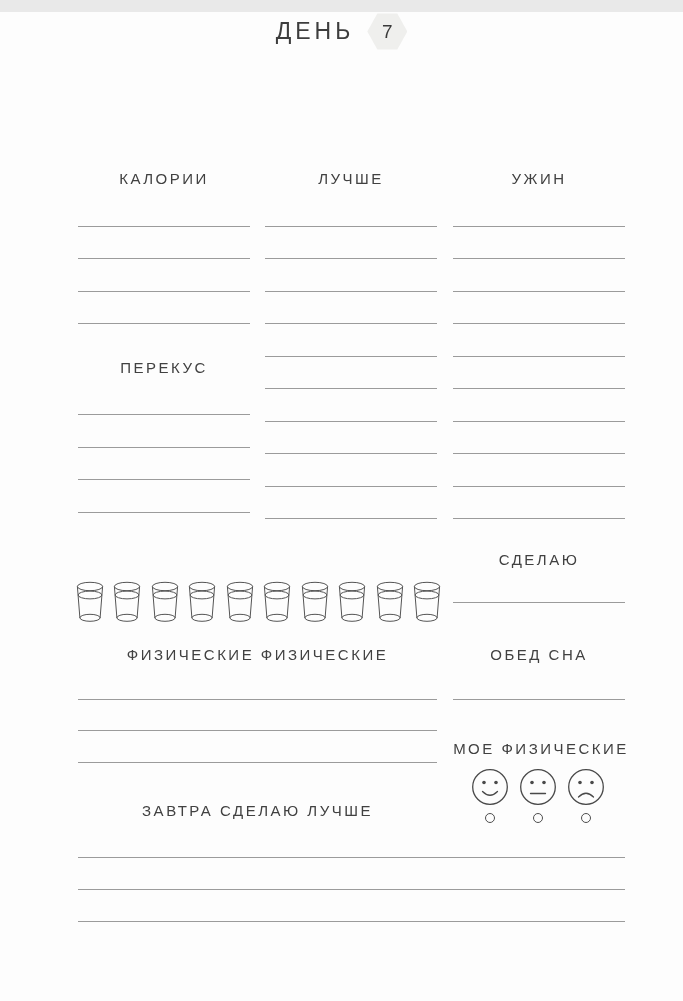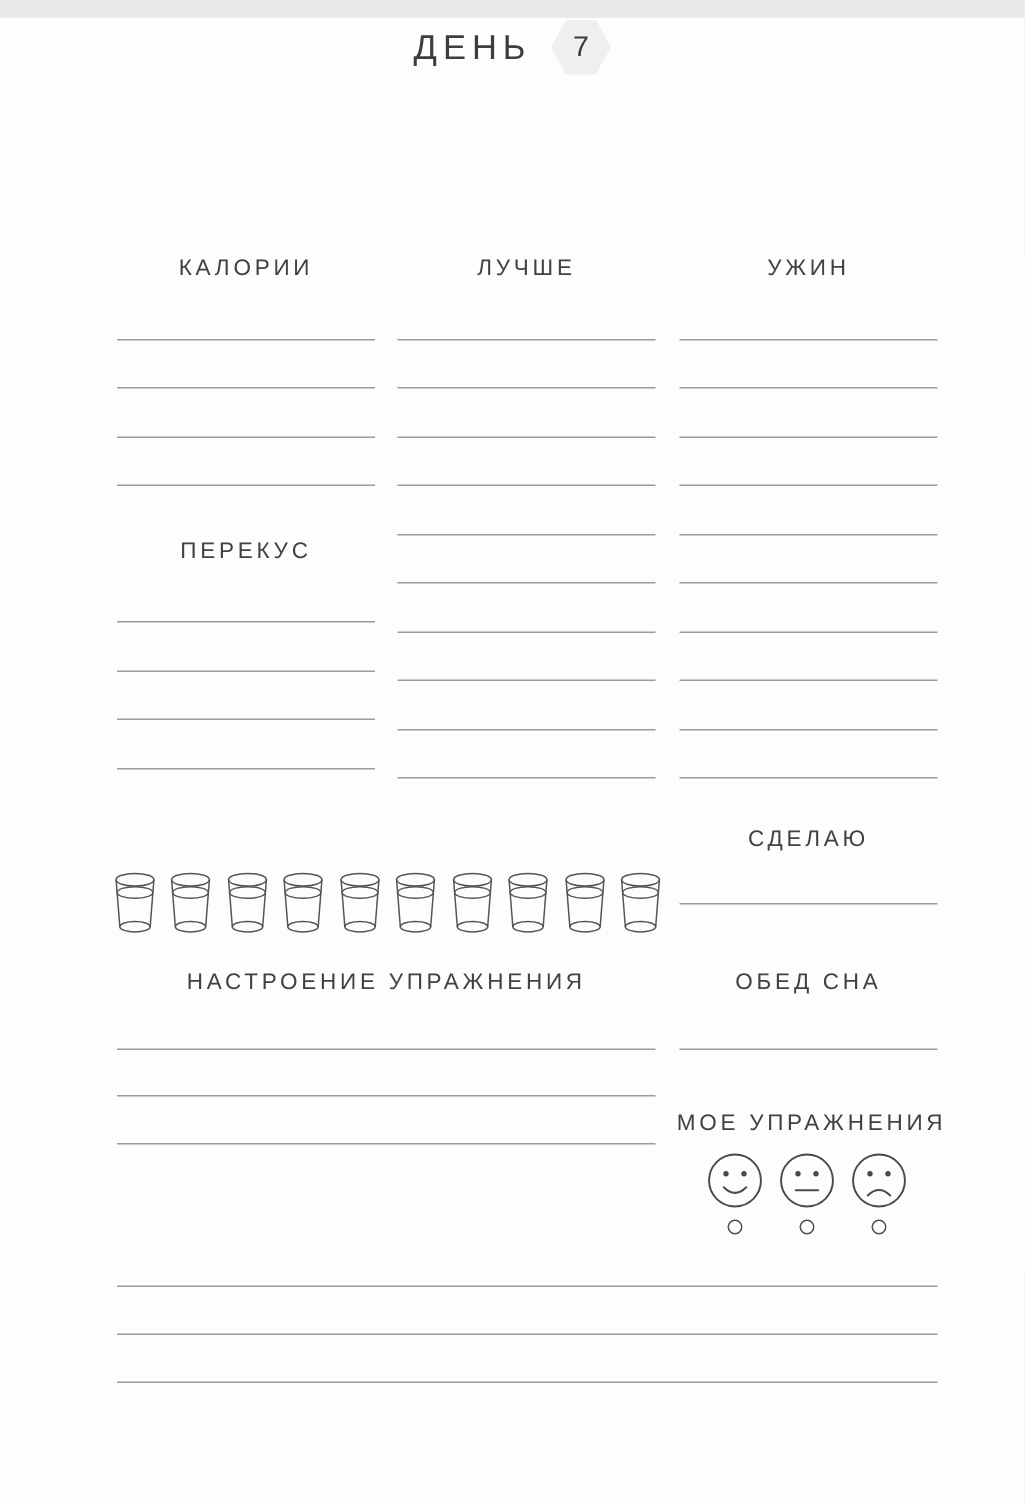--- a/index.html
+++ b/index.html
@@ -155,33 +155,33 @@
     <svg class="cup" viewBox="0 0 30 43">
       <use href="#cup-shape"></use>
     </svg>
   </div>
 
   <div class="label" style="left:453px; top:539px; width:172px;">СДЕЛАЮ</div>
   <div class="line-group" style="left:453px; top:558.5px; width:172px;">
       <div class="wline"></div>
     </div>
 
-  <div class="label" style="left:78px; top:634px; width:359px;">НАСТРОЕНИЕ УПРАЖНЕНИЯ</div>
+  <div class="label" style="left:78px; top:634px; width:359px;">ФИЗИЧЕСКИЕ ФИЗИЧЕСКИЕ</div>
   <div class="line-group lh305" style="left:78px; top:656px; width:359px;">
       <div class="wline"></div>
       <div class="wline"></div>
       <div class="wline"></div>
     </div>
 
   <div class="label" style="left:453px; top:634px; width:172px;">ОБЕД СНА</div>
   <div class="line-group lh305" style="left:453px; top:656px; width:172px;">
       <div class="wline"></div>
     </div>
 
-  <div class="label" style="left:446px; top:728px; width:190px;">МОЕ УПРАЖНЕНИЯ</div>
+  <div class="label" style="left:446px; top:728px; width:190px;">МОЕ ФИЗИЧЕСКИЕ</div>
   <div class="faces-row">
     <svg class="face-cell" viewBox="-19 -19 38 38">
       <circle r="17.3" fill="none" stroke="#4a4a4a" stroke-width="1.3"></circle>
       <circle cx="-6" cy="-4.5" r="1.8" fill="#4a4a4a"></circle>
       <circle cx="6" cy="-4.5" r="1.8" fill="#4a4a4a"></circle>
       <path d="M-7.5 4.5 Q0 12 7.5 4.5" fill="none" stroke="#4a4a4a" stroke-width="1.3" stroke-linecap="round"></path>
     </svg>
     <svg class="face-cell" viewBox="-19 -19 38 38">
       <circle r="17.3" fill="none" stroke="#4a4a4a" stroke-width="1.3"></circle>
       <circle cx="-6" cy="-4.5" r="1.8" fill="#4a4a4a"></circle>
@@ -200,19 +200,20 @@
         <span class="radio-dot"></span>
       </span>
     <span class="radio-cell">
         <span class="radio-dot"></span>
       </span>
     <span class="radio-cell">
         <span class="radio-dot"></span>
       </span>
   </div>
 
+  <div class="label" style="left:78px; top:790px; width:359px;">ЗАВТРА СДЕЛАЮ ЛУЧШЕ</div>
   <div class="line-group lh31" style="left:78px; top:814px; width:547px;">
       <div class="wline"></div>
       <div class="wline"></div>
       <div class="wline"></div>
     </div>
 
 </div>
 
 </body></html>

